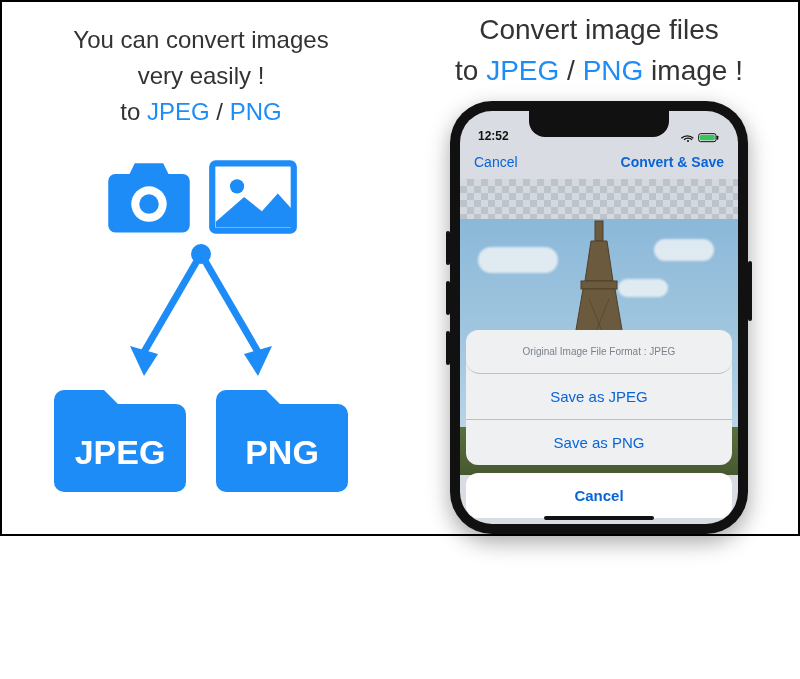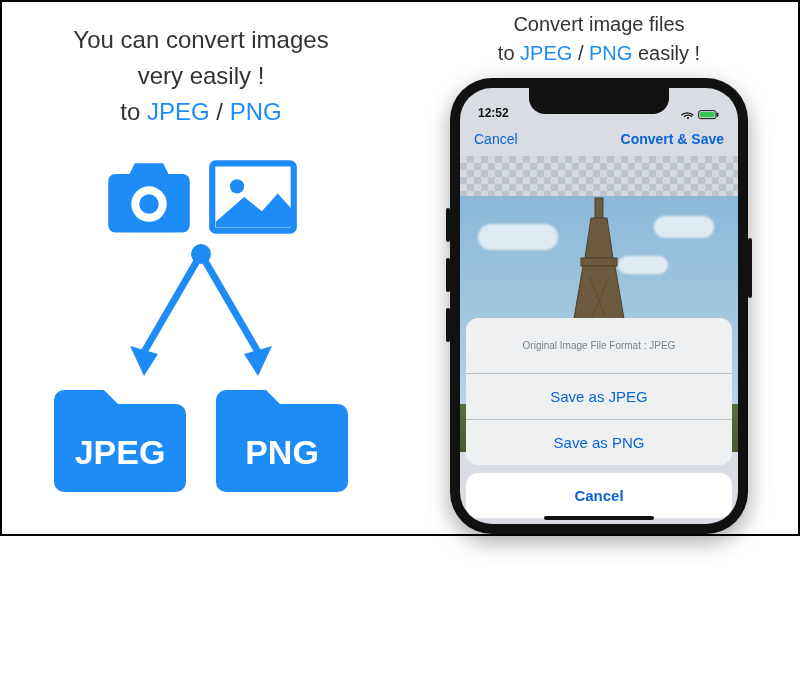--- a/index.html
+++ b/index.html
@@ -42,21 +42,21 @@
   }
   .folder-label{
     fill:#fff;font-size:34px;font-weight:600;font-family:Arial,Helvetica,sans-serif;
   }
   
   .right{
     flex:1;height:100%;box-sizing:border-box;padding:8px 10px 0 10px;
     display:flex;flex-direction:column;align-items:center;
   }
   .headline2{
-    text-align:center;font-size:20px;line-height:1.45;color:#333;margin-bottom:10px;
+    text-align:center;font-size:28px;line-height:1.45;color:#333;margin-bottom:10px;
   }
   .headline2 .blue{color:var(--blue);}
   
   .phone{
     width:298px;height:580px;border-radius:42px;background:#111;position:relative;
     box-shadow:0 8px 22px rgba(0,0,0,.35);
     padding:10px;box-sizing:border-box;
   }
   .phone::before{ 
     content:"";position:absolute;left:-4px;top:130px;width:4px;height:34px;background:#111;border-radius:2px;
@@ -116,21 +116,21 @@
   .tree.t3{right:14px;}
   .tree.t4{right:50px;width:36px;height:36px;}
   .tower{position:absolute;left:50%;transform:translateX(-50%);bottom:12px;}
   .sheet-area{
     position:absolute;left:0;right:0;bottom:0;padding:6px;box-sizing:border-box;
   }
   .sheet{
     background:var(--sheet-bg);border-radius:12px;overflow:hidden;margin-bottom:8px;
   }
   .sheet-header{
-    text-align:center;font-size:10px;color:#7A828C;padding:22px 4px;border-bottom:1px solid var(--divider);
+    text-align:center;font-size:10px;color:#7A828C;padding:16px 4px;border-bottom:1px solid var(--divider);border-radius:14px;
   }
   .sheet-row{
     text-align:center;font-size:15px;color:var(--ios-blue);padding:14px 0;border-bottom:1px solid var(--divider);
   }
   .sheet-row:last-child{border-bottom:none;}
   .sheet-cancel{
     background:#fff;border-radius:12px;text-align:center;font-size:15px;font-weight:700;color:var(--ios-blue);
     padding:14px 4px;
   }
   .home-indicator{
@@ -192,21 +192,21 @@
           <text x="74" y="84" text-anchor="middle" class="folder-label">PNG</text>
         </svg>
       </span>
     </div>
   </div>
 
   <div class="right">
     <div class="headline2">
       <div>Convert image files</div>
       <div>
-        <span>to </span><span class="blue">JPEG</span><span> / </span><span class="blue">PNG</span><span> easily !</span>
+        <span>to </span><span class="blue">JPEG</span><span> / </span><span class="blue">PNG</span><span> image !</span>
       </div>
     </div>
 
     <div class="phone">
       <div class="screen">
         <div class="notch"></div>
 
         <div class="status-bar">
           <span>12:52</span>
           <span class="status-right">

